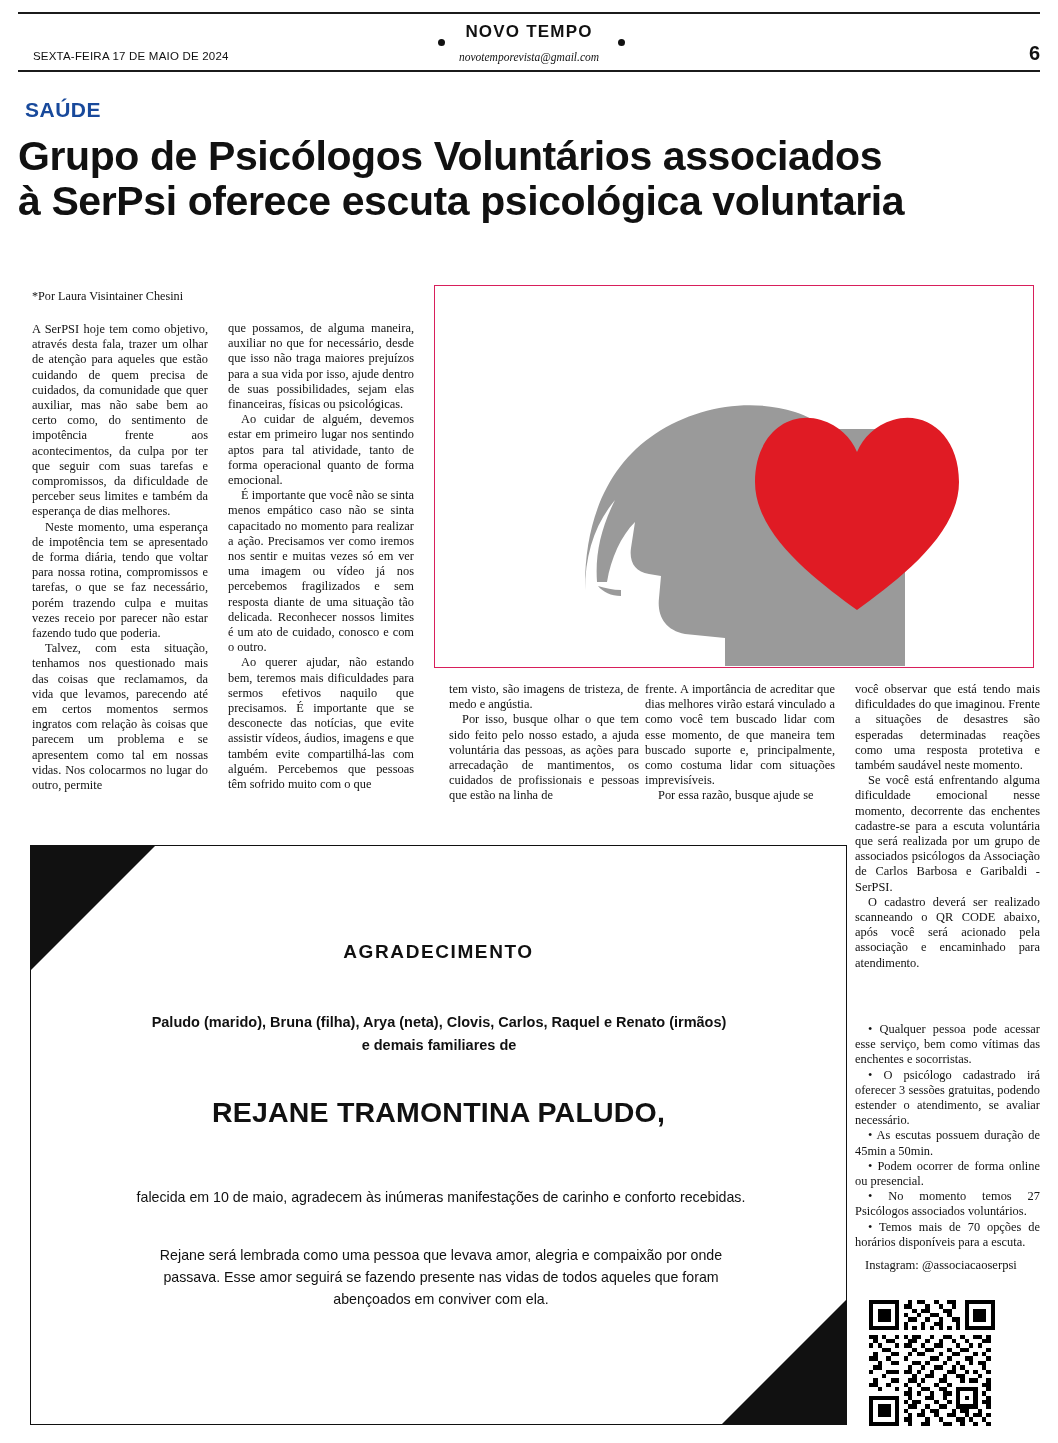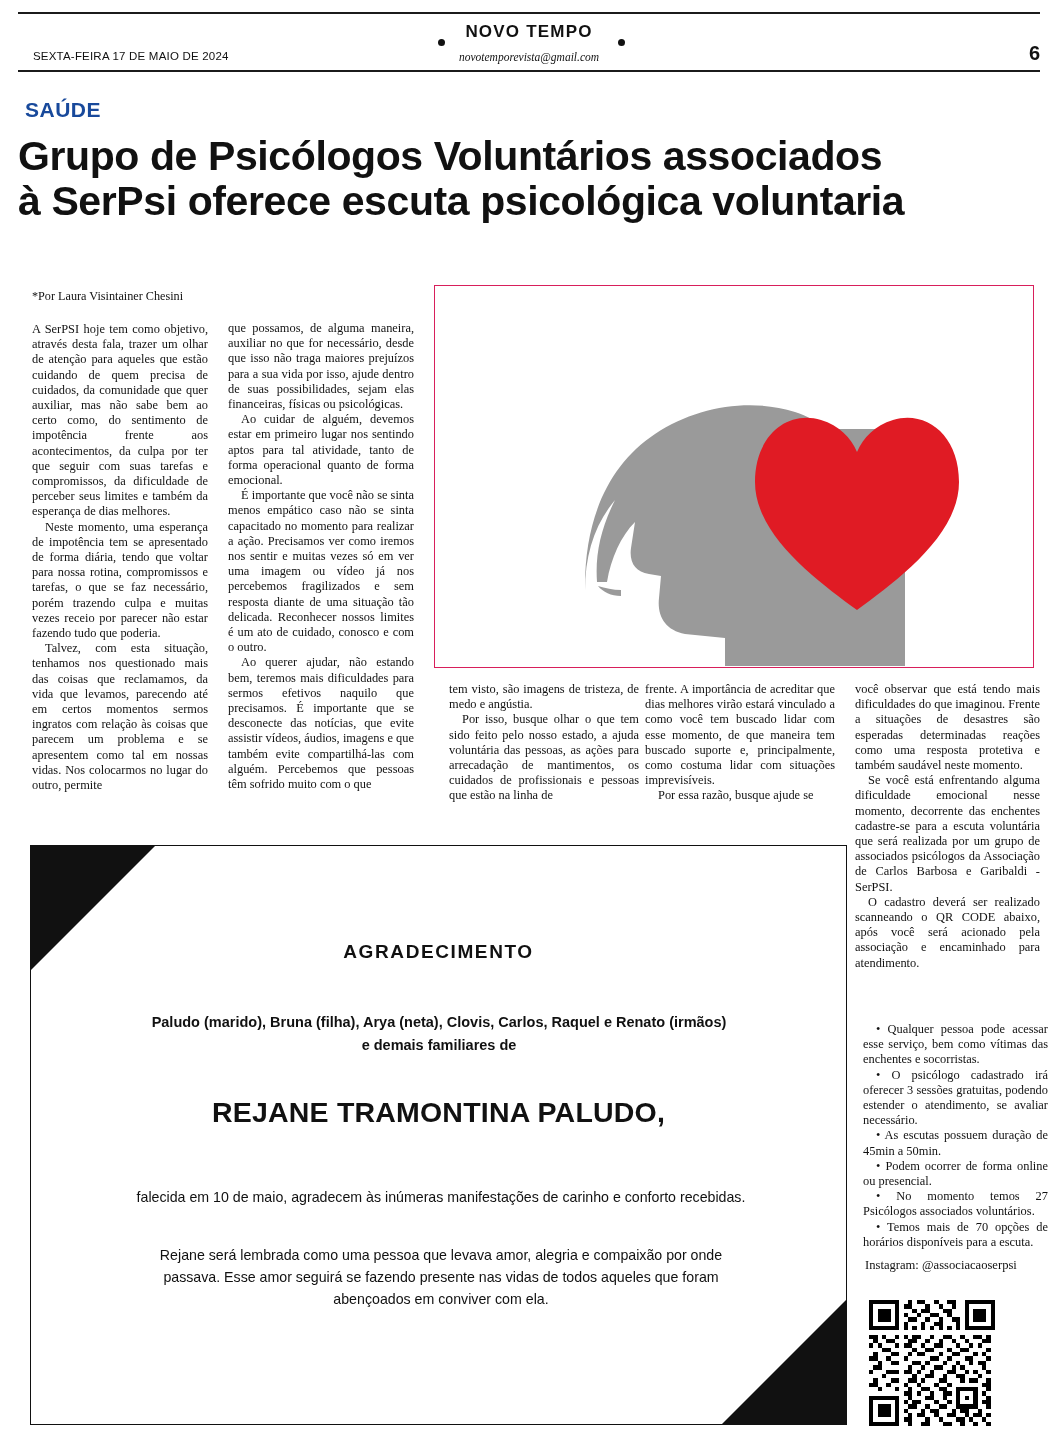--- a/index.html
+++ b/index.html
@@ -119,21 +119,21 @@
   }
   .obit-p2 {
     position:absolute; left:100px; top:398px; width:620px;
     font-size:14.2px; line-height:22px;
   }
 
   
   .rail {
     position:absolute; left:855px; width:185px;
     font-family:"Liberation Serif", serif; font-size:12.4px; line-height:15.2px;
-    text-align:justify; color:#111;margin-left:8px;
+    text-align:justify; color:#111;
   }
   #rail-bullets { top:1022px; }
   #rail-bullets p { margin:0; text-indent:13px; }
   .insta {
     position:absolute; left:865px; top:1258px; width:185px;
     font-family:"Liberation Serif", serif; font-size:12.6px; color:#111;
   }
   .qr {
     position:absolute; left:869px; top:1300px; width:126px; height:126px;
   }

